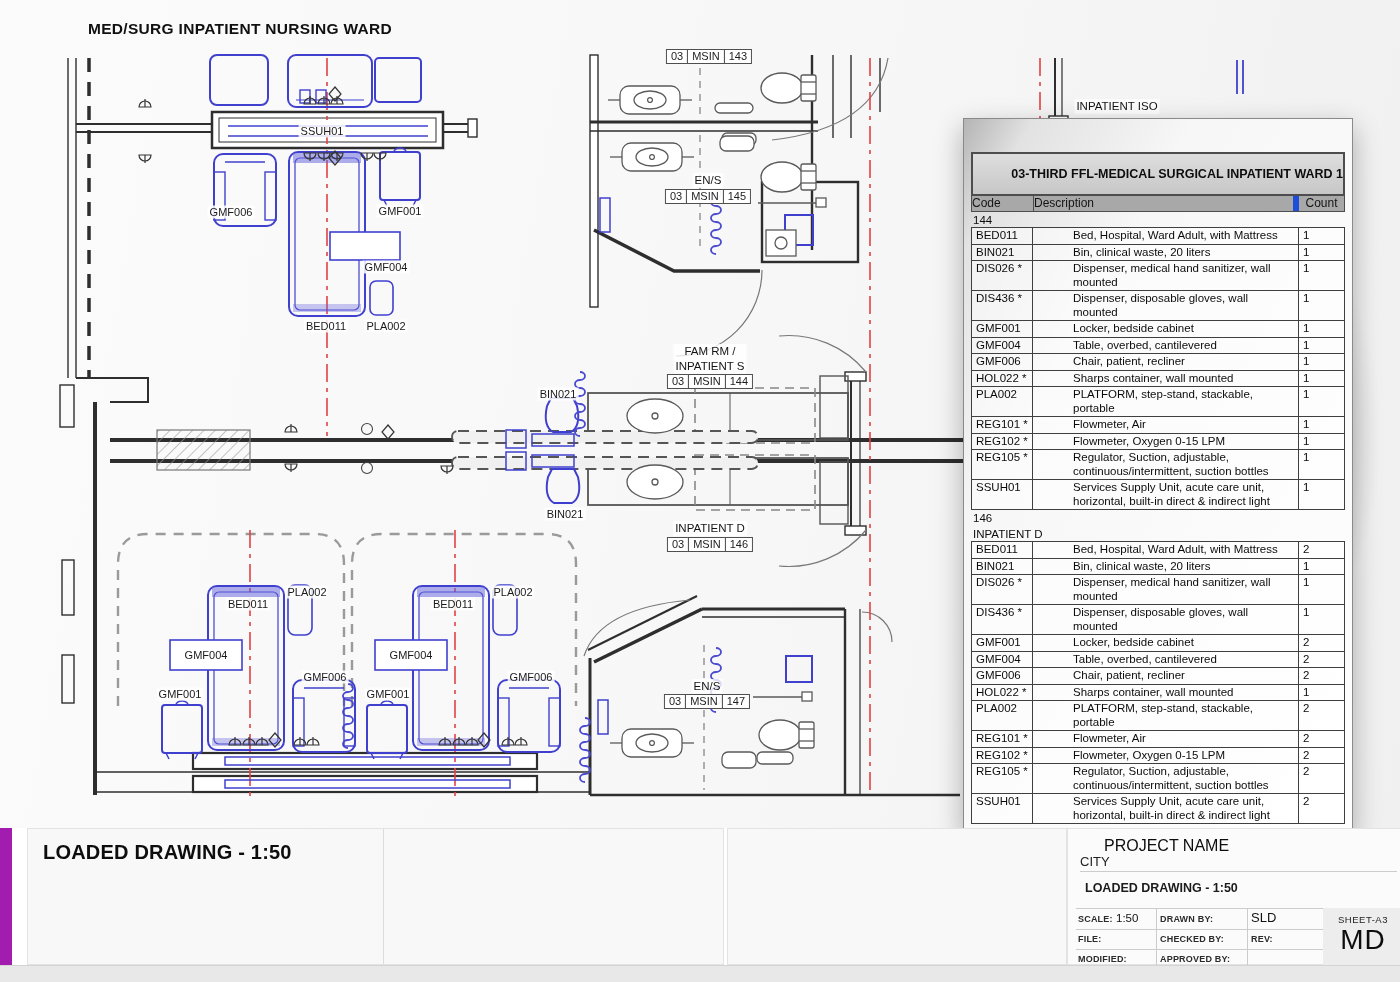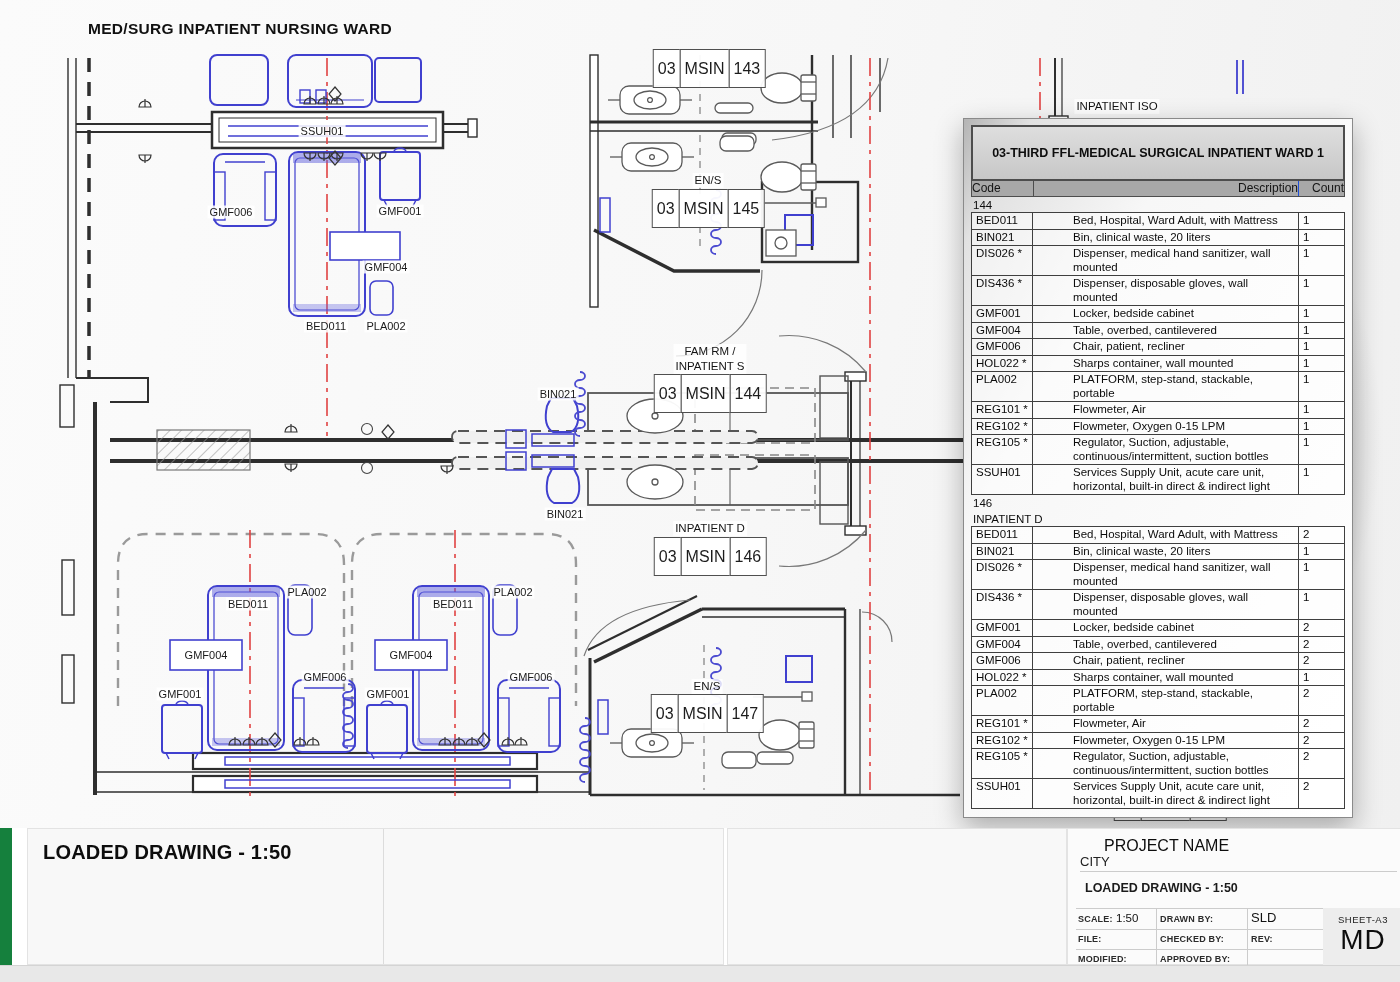--- a/index.html
+++ b/index.html
@@ -1,48 +1,48 @@
 <!DOCTYPE html>
 <html><head>
 <meta charset="utf-8">
 <style>
   html,body{margin:0;padding:0;background:#fff;}
-  .canvas{position:relative;width:1400px;height:982px;overflow:hidden;background:#15803d;
+  .canvas{position:relative;width:1400px;height:982px;overflow:hidden;background:#a21caf;
           font-family:"Liberation Sans",sans-serif;color:#111;}
   .draw-area{position:absolute;left:0;top:0;width:1400px;height:828px;
              background:linear-gradient(100deg,#fbfbfb 0%,#f7f7f7 55%,#f0f0f0 100%);}
   .draw-title{position:absolute;left:88px;top:20px;font-size:15.5px;font-weight:700;
               letter-spacing:.3px;color:#101010;white-space:nowrap;}
   svg.plan{position:absolute;left:0;top:0;}
 
   
   .plan-label{position:absolute;transform:translate(-50%,-50%);font-size:11px;line-height:13px;
               color:#1a1a1a;background:rgba(255,255,255,.85);padding:0 2px;white-space:nowrap;}
   .room-label{position:absolute;transform:translateX(-50%);text-align:center;font-size:11.5px;
               line-height:15px;color:#141414;background:rgba(255,255,255,.8);padding:0 2px;white-space:nowrap;}
   .room-tag{position:absolute;transform:translateX(-50%);display:flex;}
-  .tag-cell{border:1px solid #4f4f4f;background:rgba(255,255,255,.95);font-size:16px;
-            line-height:13px;padding:12px 4px;margin-left:-1px;color:#1d1d1d;white-space:nowrap;}
+  .tag-cell{border:1px solid #4f4f4f;background:rgba(255,255,255,.95);font-size:11px;
+            line-height:13px;padding:0 4px;margin-left:-1px;color:#1d1d1d;white-space:nowrap;}
   .room-tag .tag-cell:first-child{margin-left:0;}
 
   
   .etable-shadow{position:absolute;left:885px;top:85px;width:520px;height:730px;
       background:radial-gradient(ellipse 52% 50% at 55% 48%, rgba(55,55,55,.40),
                  rgba(100,100,100,.20) 55%, rgba(120,120,120,0) 78%);}
   .etable{position:absolute;left:963px;top:118px;width:390px;box-sizing:border-box;
           padding:6px 7px 8px;border:1px solid #8a8a8a;
           background:linear-gradient(118deg,#b4b4b4 0%,#e2e2e2 9%,#f7f7f7 30%,#fff 100%);
           box-shadow:0 10px 26px rgba(0,0,0,.30);}
   .etable-title{border:2px solid #4d4d4d;background:linear-gradient(#dedede,#c7c7c7);
-          font-weight:bold;font-size:12.5px;text-align:center;padding:19px 0;color:#0d0d0d;}
+          font-weight:bold;font-size:12.5px;text-align:right;padding:13px 0;color:#0d0d0d;margin-top:27px;}
   .etable-cols{display:flex;background:#a8a8a8;border:1px solid #4d4d4d;border-top:none;
           font-size:12px;line-height:15px;color:#141414;}
   .hcode{width:61px;text-align:left;border-right:1px solid #4d4d4d;}
-  .hdesc{flex:1;text-align:right;border-right:1px solid #1d4ed8;}
-  .hcount{width:45px;text-align:right;}
+  .hdesc{flex:1;text-align:left;border-right:6px solid #1d4ed8;}
+  .hcount{width:45px;text-align:center;}
   .t-groupnum,.t-groupname{font-size:11.5px;line-height:16px;color:#0d0d0d;padding:0 2px;}
   .t-row{display:flex;border:1px solid #3f3f3f;margin-top:-1px;font-size:11.5px;
          line-height:13.5px;color:#0b0b0b;background:rgba(255,255,255,.5);min-height:15px;}
   .t-cell{padding:1px 4px;box-sizing:border-box;}
   .t-code{width:61px;border-right:1px solid #3f3f3f;}
   .t-desc{flex:1;border-right:1px solid #3f3f3f;padding-right:12px;margin-left:36px;}
   .t-count{width:45px;}
 
   
   .footer{position:absolute;left:12px;top:828px;width:1400px;height:137px;background:#fff;}

